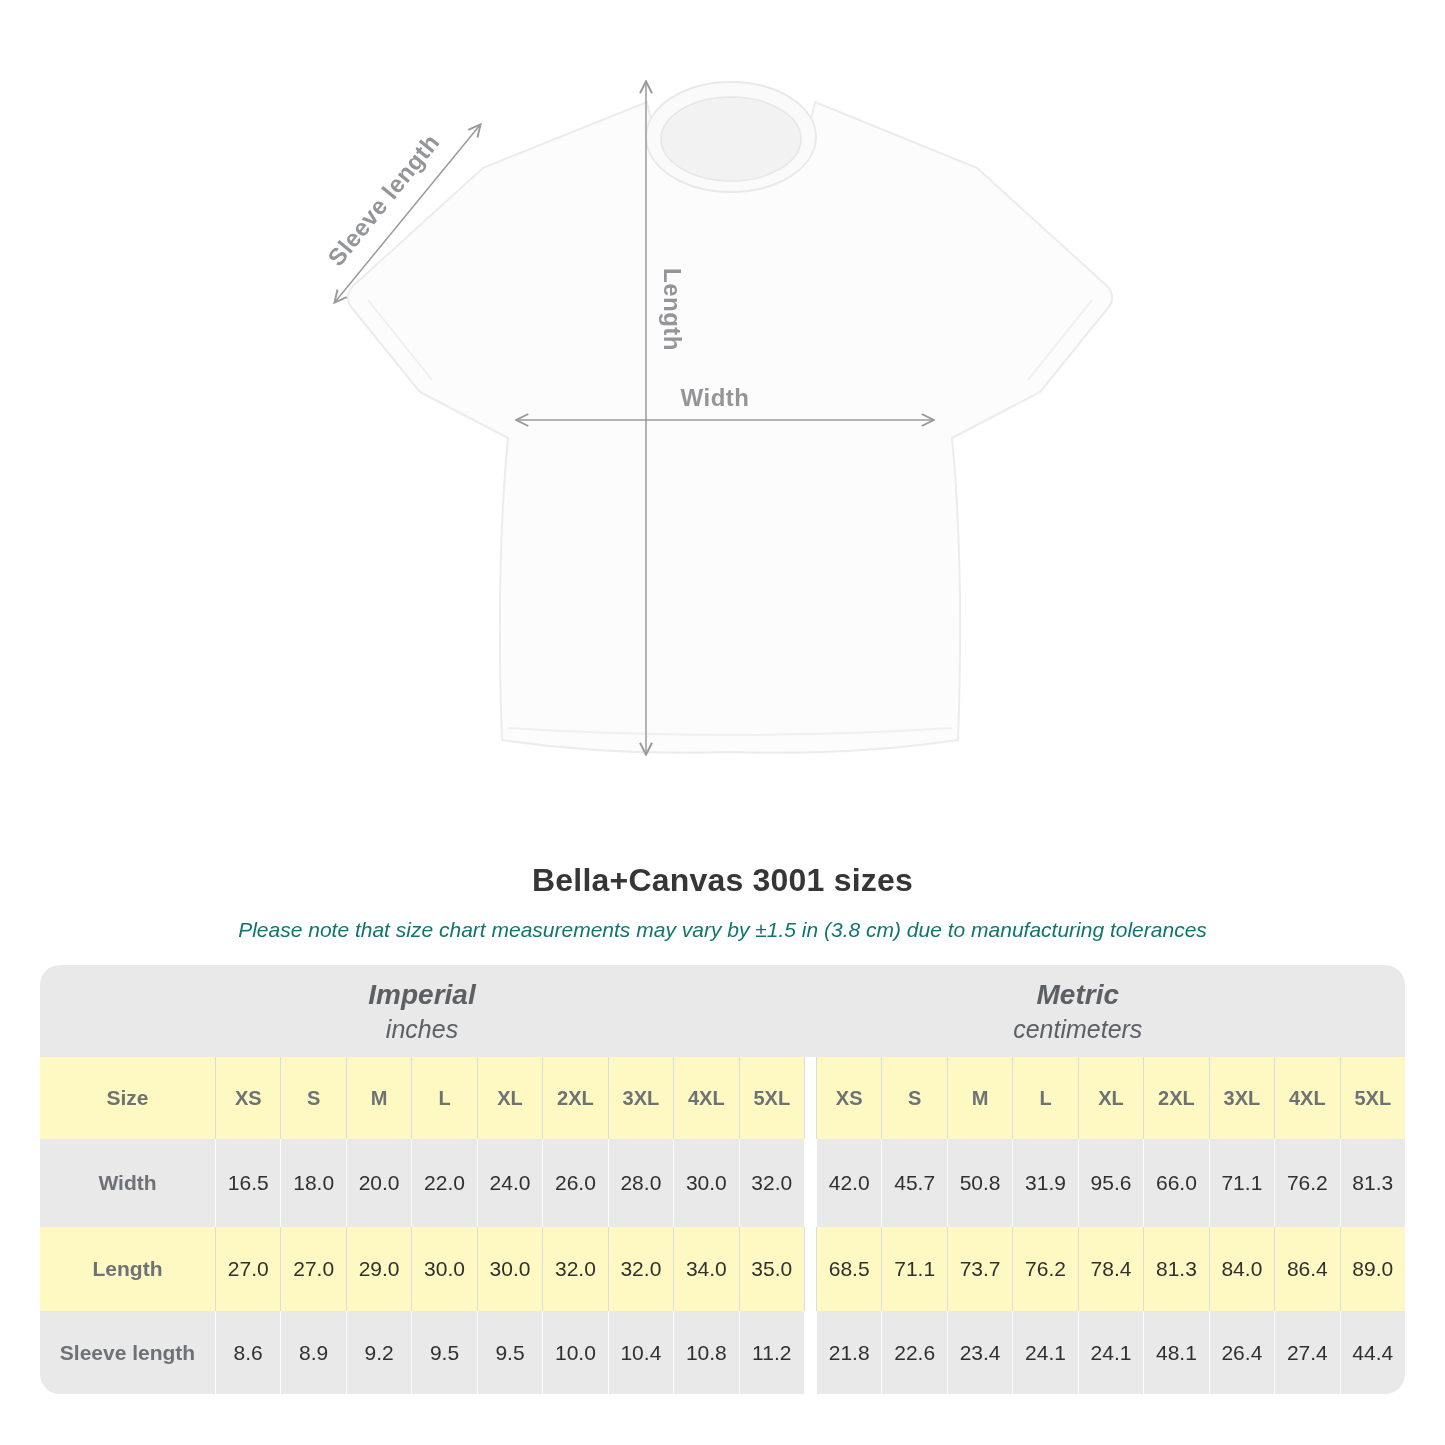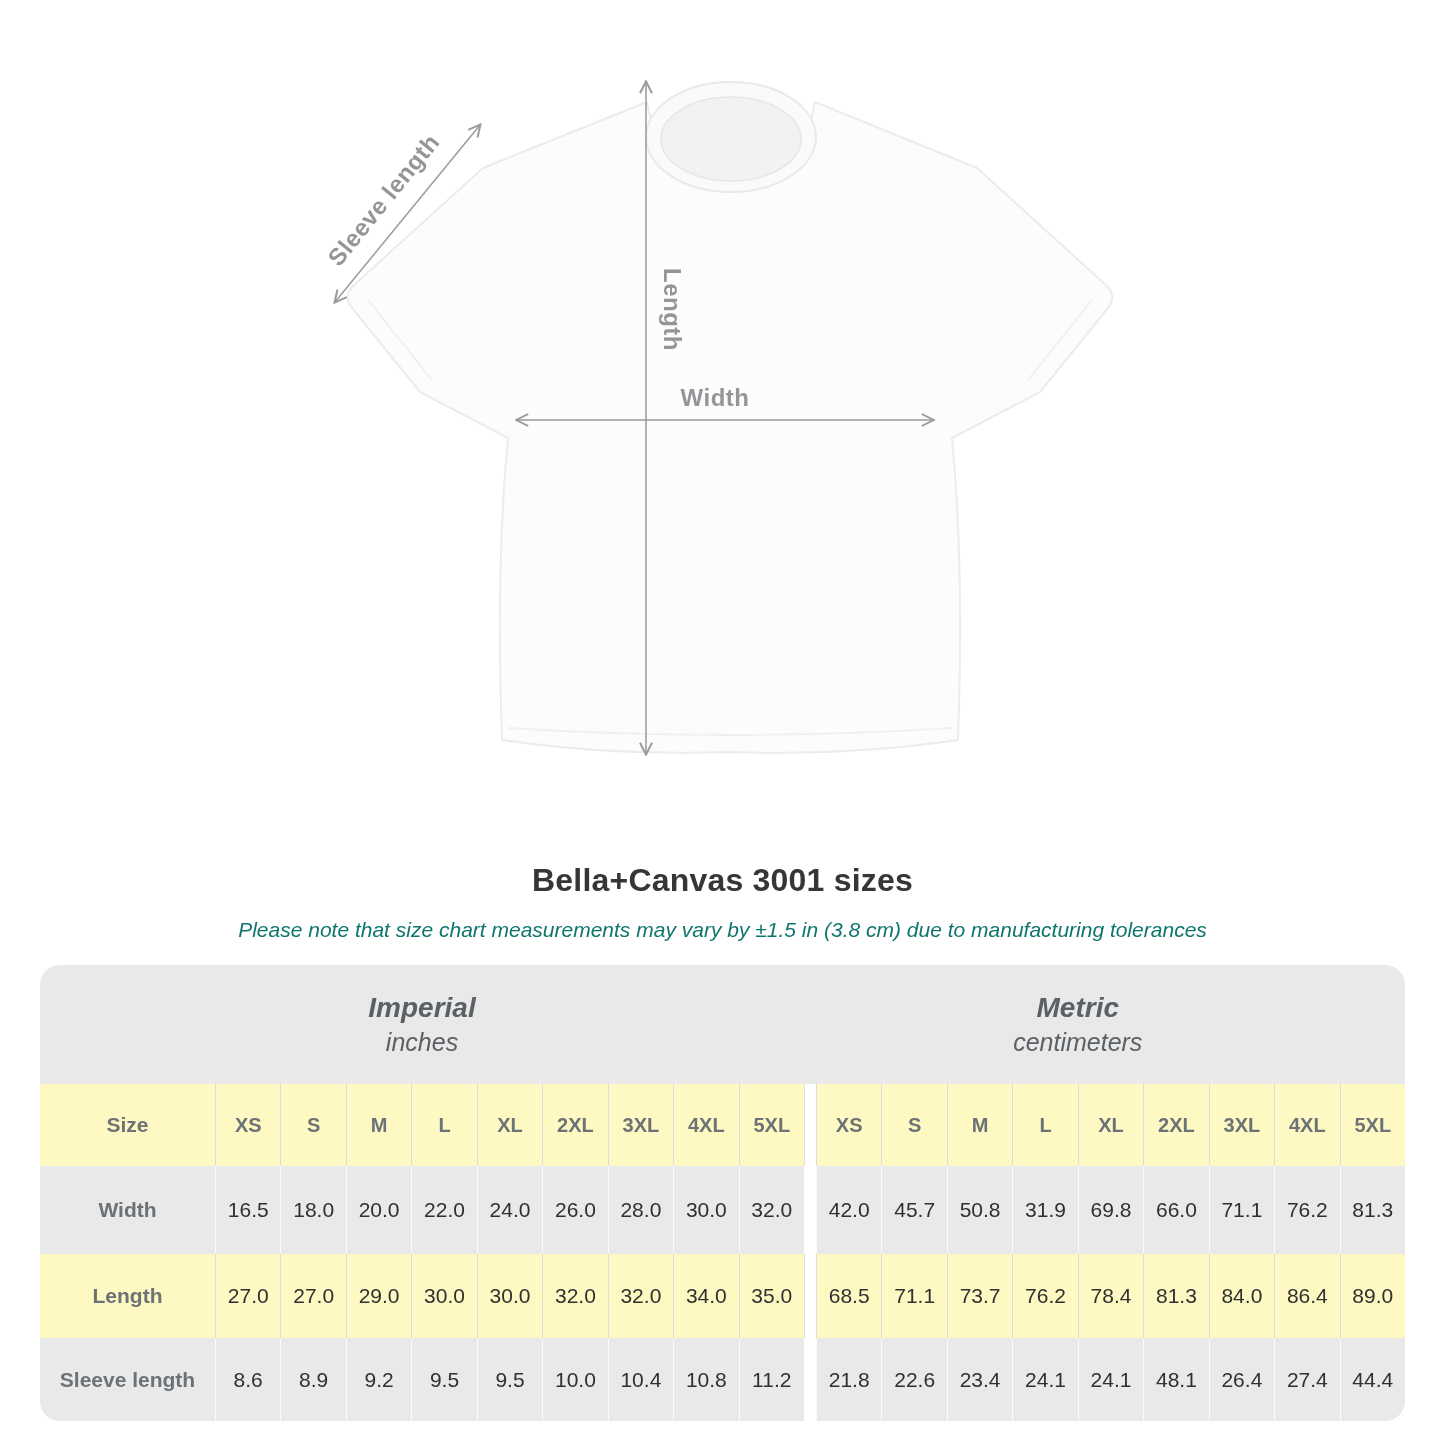--- a/index.html
+++ b/index.html
@@ -24,21 +24,21 @@
     font-size:21px;font-style:italic;color:#0f766e;
   }
   
   .size-table{
     position:absolute;left:40px;top:965px;width:1365px;
     --cols:175px repeat(9,1fr) 12px repeat(9,1fr);
     color:#303030;
   }
   .band{
     display:grid;grid-template-columns:var(--cols);
-    background:#e9e9e9;border-radius:20px 20px 0 0;height:119px;
+    background:#e9e9e9;border-radius:20px 20px 0 0;height:92px;
   }
   .band-half{display:flex;flex-direction:column;align-items:center;justify-content:center;gap:4px;}
   .band-left{grid-column:1/11;}
   .band-right{grid-column:12/20;}
   .sec-title{font-size:28px;font-weight:bold;font-style:italic;color:#5b6065;}
   .sec-sub{font-size:25px;font-style:italic;color:#5b6065;}
   .trow{display:grid;grid-template-columns:var(--cols);}
   .trow.gray{background:#e9e9e9;}
   .trow.white{background:#fef9c3;}
   .trow.last{border-radius:0 0 20px 20px;}
@@ -150,21 +150,21 @@
       <div class="c c-val c-sep">24.0</div>
       <div class="c c-val c-sep">26.0</div>
       <div class="c c-val c-sep">28.0</div>
       <div class="c c-val c-sep">30.0</div>
       <div class="c c-val c-sep">32.0</div>
       <div class="c c-div c-sep"></div>
       <div class="c c-val c-sep">42.0</div>
       <div class="c c-val c-sep">45.7</div>
       <div class="c c-val c-sep">50.8</div>
       <div class="c c-val c-sep">31.9</div>
-      <div class="c c-val c-sep">69.8</div>
+      <div class="c c-val c-sep">95.6</div>
       <div class="c c-val c-sep">66.0</div>
       <div class="c c-val c-sep">71.1</div>
       <div class="c c-val c-sep">76.2</div>
       <div class="c c-val c-sep">81.3</div>
     </div>
   <div class="trow r-length white" id="row-1">
       <div class="c c-lbl">Length</div>
       <div class="c c-val c-sep">27.0</div>
       <div class="c c-val c-sep">27.0</div>
       <div class="c c-val c-sep">29.0</div>

